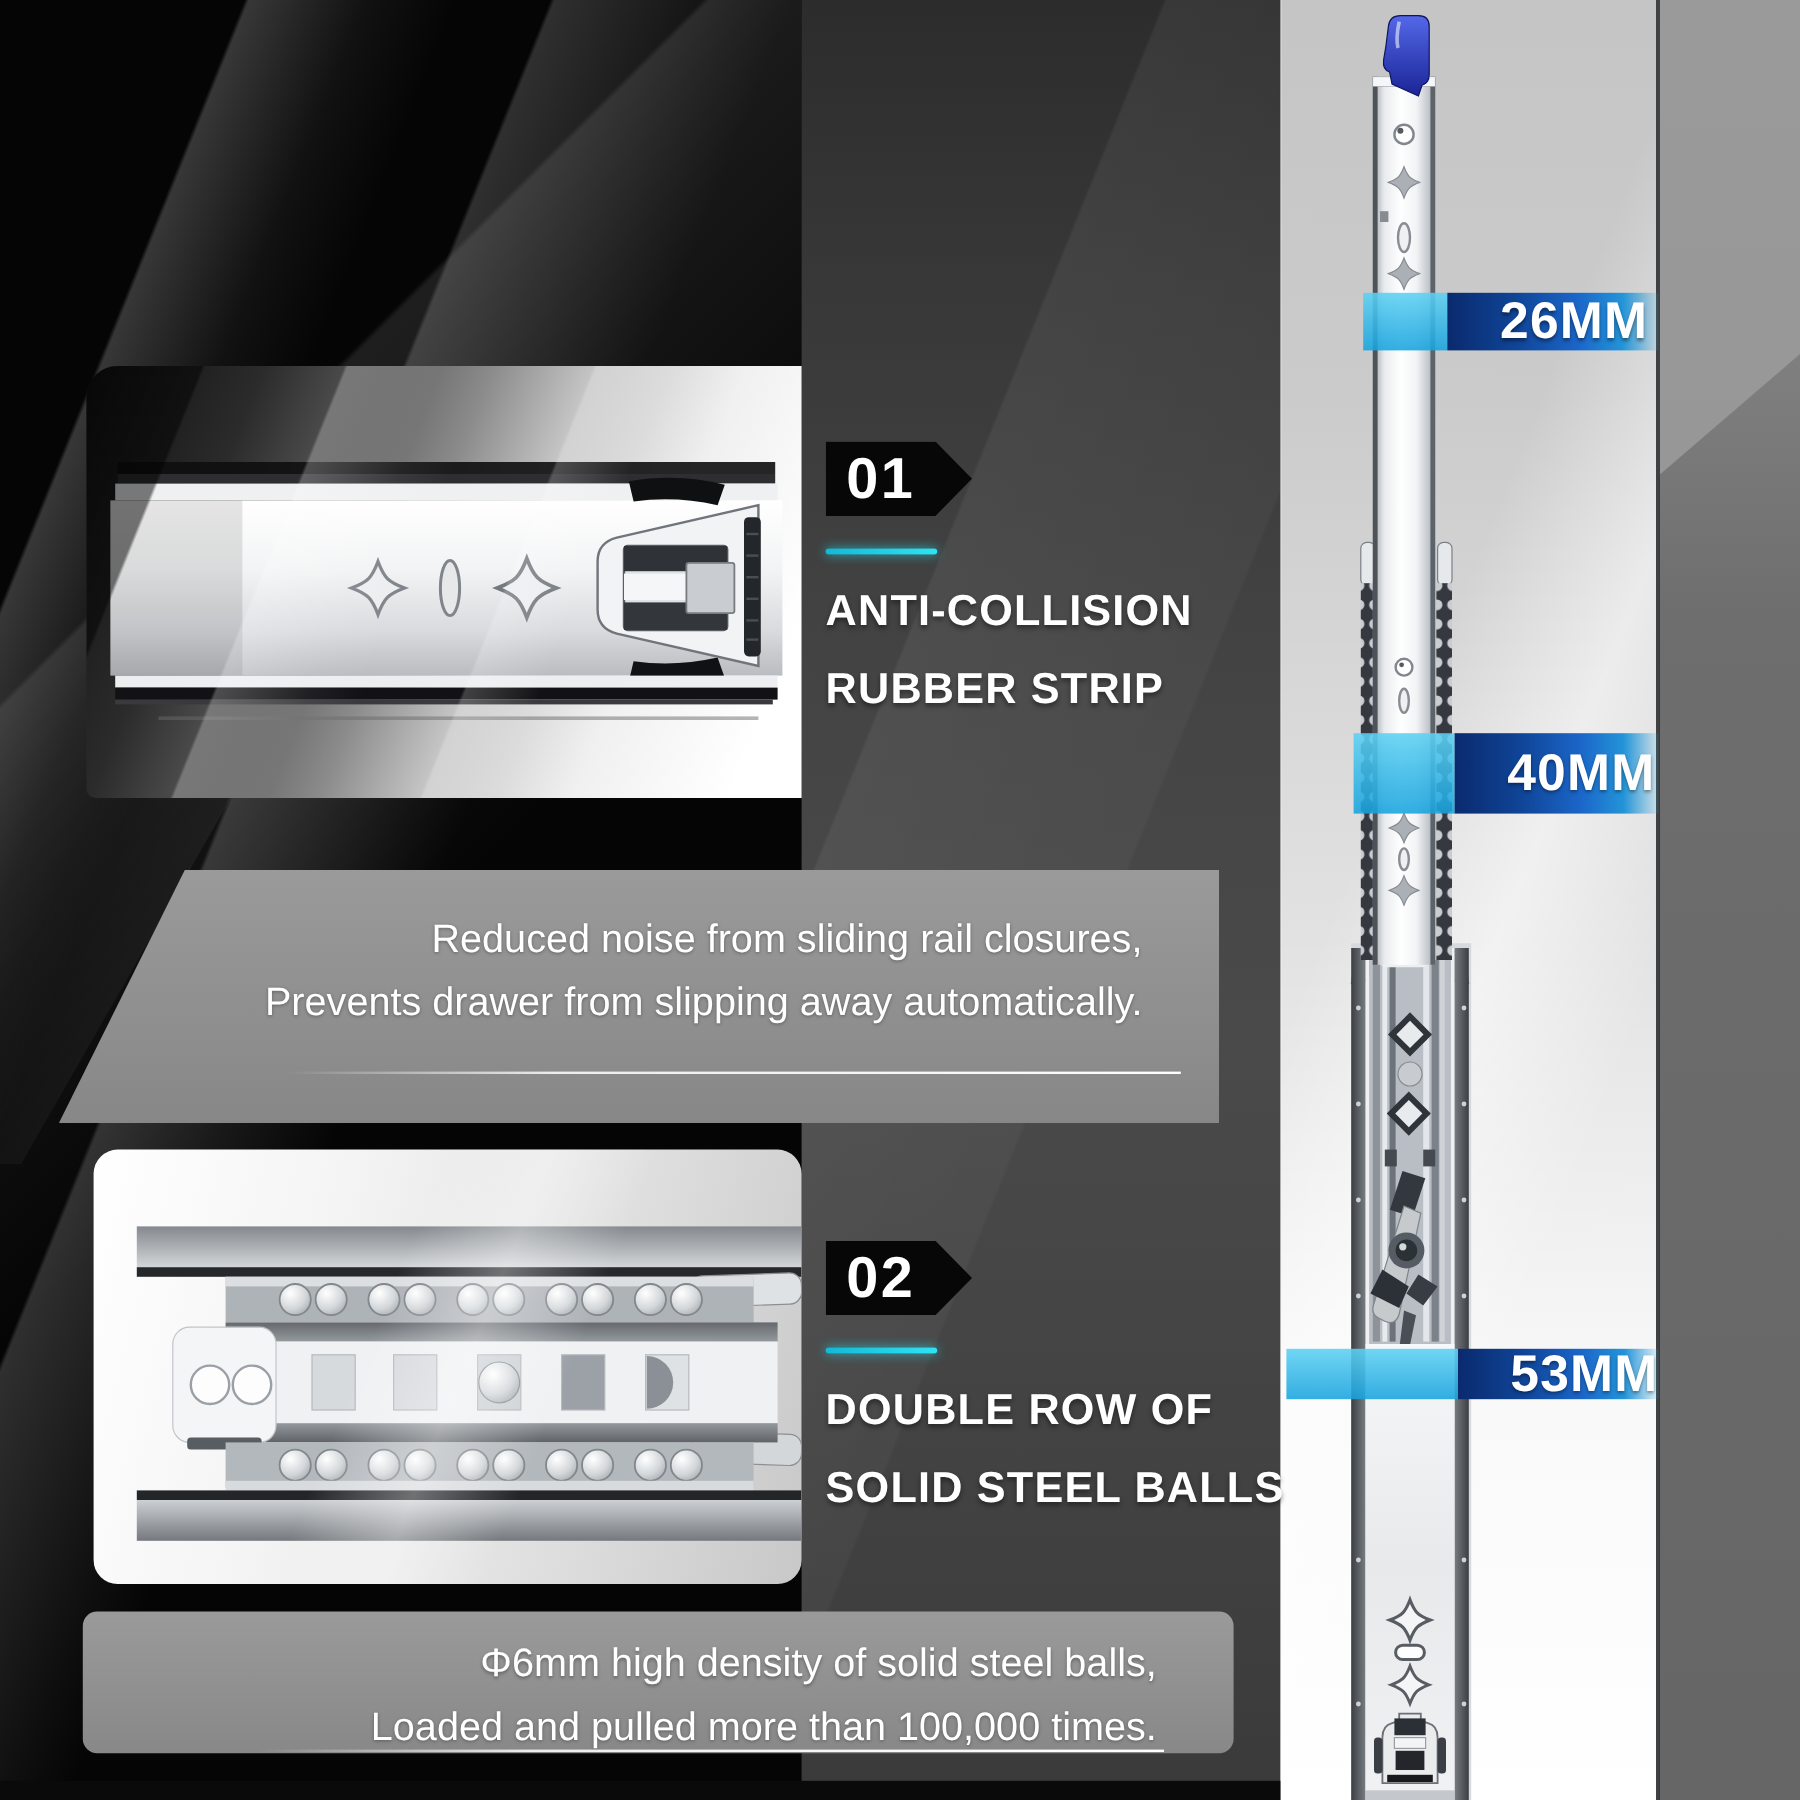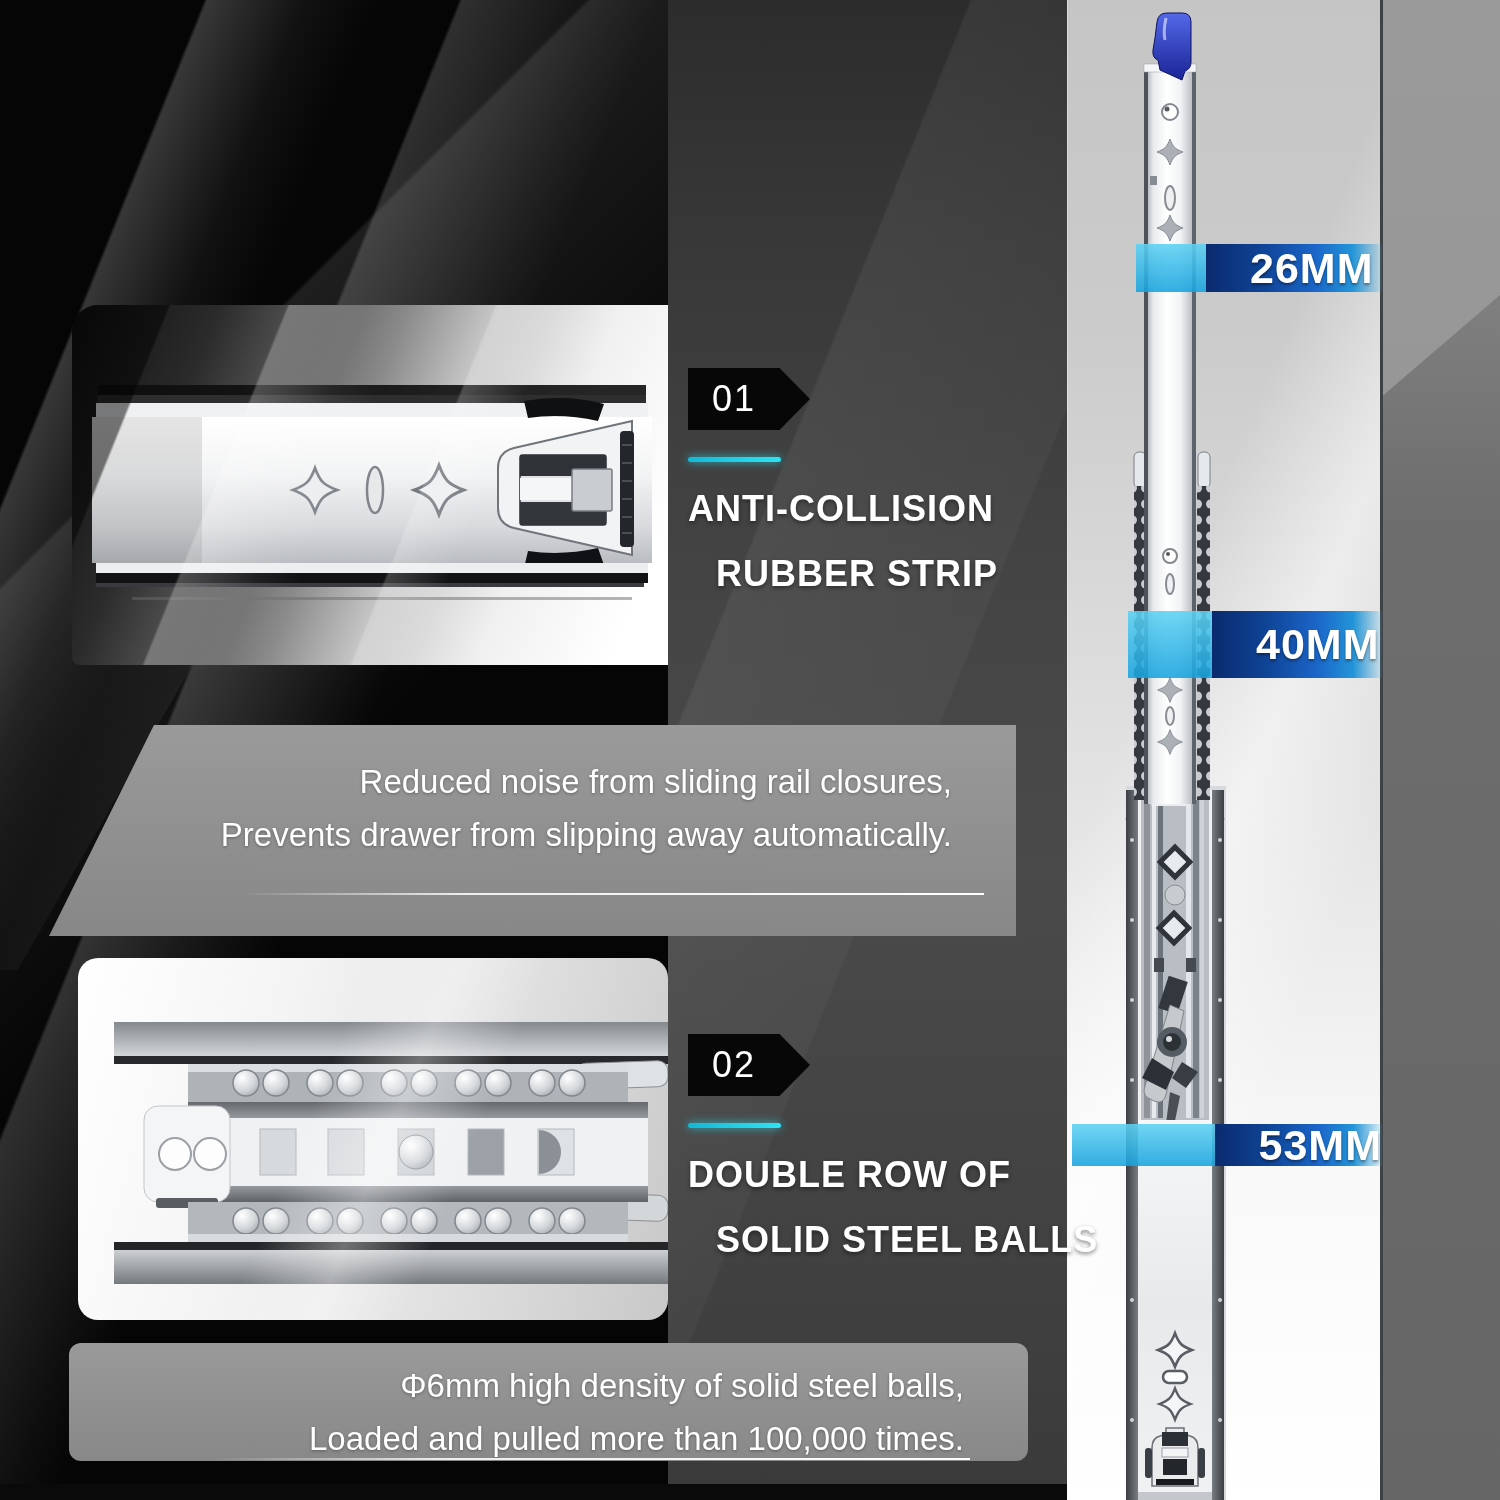--- a/index.html
+++ b/index.html
@@ -55,25 +55,25 @@
   .underline{position:absolute;height:2px;
     background:linear-gradient(90deg, rgba(255,255,255,0), rgba(255,255,255,.85) 30%, #ffffff);}
   .box1 .underline{left:190px;top:168px;width:745px;}
   .box2 .underline{left:146px;top:115px;width:755px;}
 
   
   .feature{width:380px;color:#fff;}
   .f1{left:688px;top:368px;} .f2{left:688px;top:1034px;}
   .badge{width:122px;height:62px;background:#070707;display:flex;align-items:center;justify-content:center;
     padding-right:0;clip-path:polygon(0 0,75% 0,100% 50%,75% 100%,0 100%);}
-  .badge span{font-size:36px;font-weight:normal;letter-spacing:2px;margin-right:30px;}
+  .badge span{font-size:48px;font-weight:bold;letter-spacing:2px;margin-right:30px;}
   .cyan-rule{width:93px;height:5px;margin-top:27px;border-radius:3px;
     background:linear-gradient(90deg,#13b9d6,#2fe3f2);box-shadow:0 0 9px rgba(34,215,235,.8);}
   .feat-title{font-size:36px;font-weight:bold;letter-spacing:1px;text-shadow:0 2px 4px rgba(0,0,0,.45);white-space:nowrap;}
-  .t1{margin-top:26px;} .t2{margin-top:23px;margin-left:28px;}
+  .t1{margin-top:26px;} .t2{margin-top:23px;}
 
   
   .band{display:flex;z-index:6;}
   .band-cyan{background:linear-gradient(180deg,#5ed1f3,#17a3de);opacity:.88;}
   .band-label{flex:1;display:flex;align-items:center;padding-left:44px;
     background:linear-gradient(90deg,#0a2a6e 0%,#0f4496 32%,#1b66c9 62%,#2394d8 83%,rgba(41,181,234,.10) 100%);}
   .band-label span{font-weight:bold;font-size:43px;color:#fff;letter-spacing:1px;text-shadow:0 2px 3px rgba(0,0,0,.4);}
   .b26{top:244px;left:1136px;width:246px;height:48px;}
   .b40{top:611px;left:1128px;width:254px;height:67px;}
   .b53{top:1124px;left:1072px;width:310px;height:42px;}

